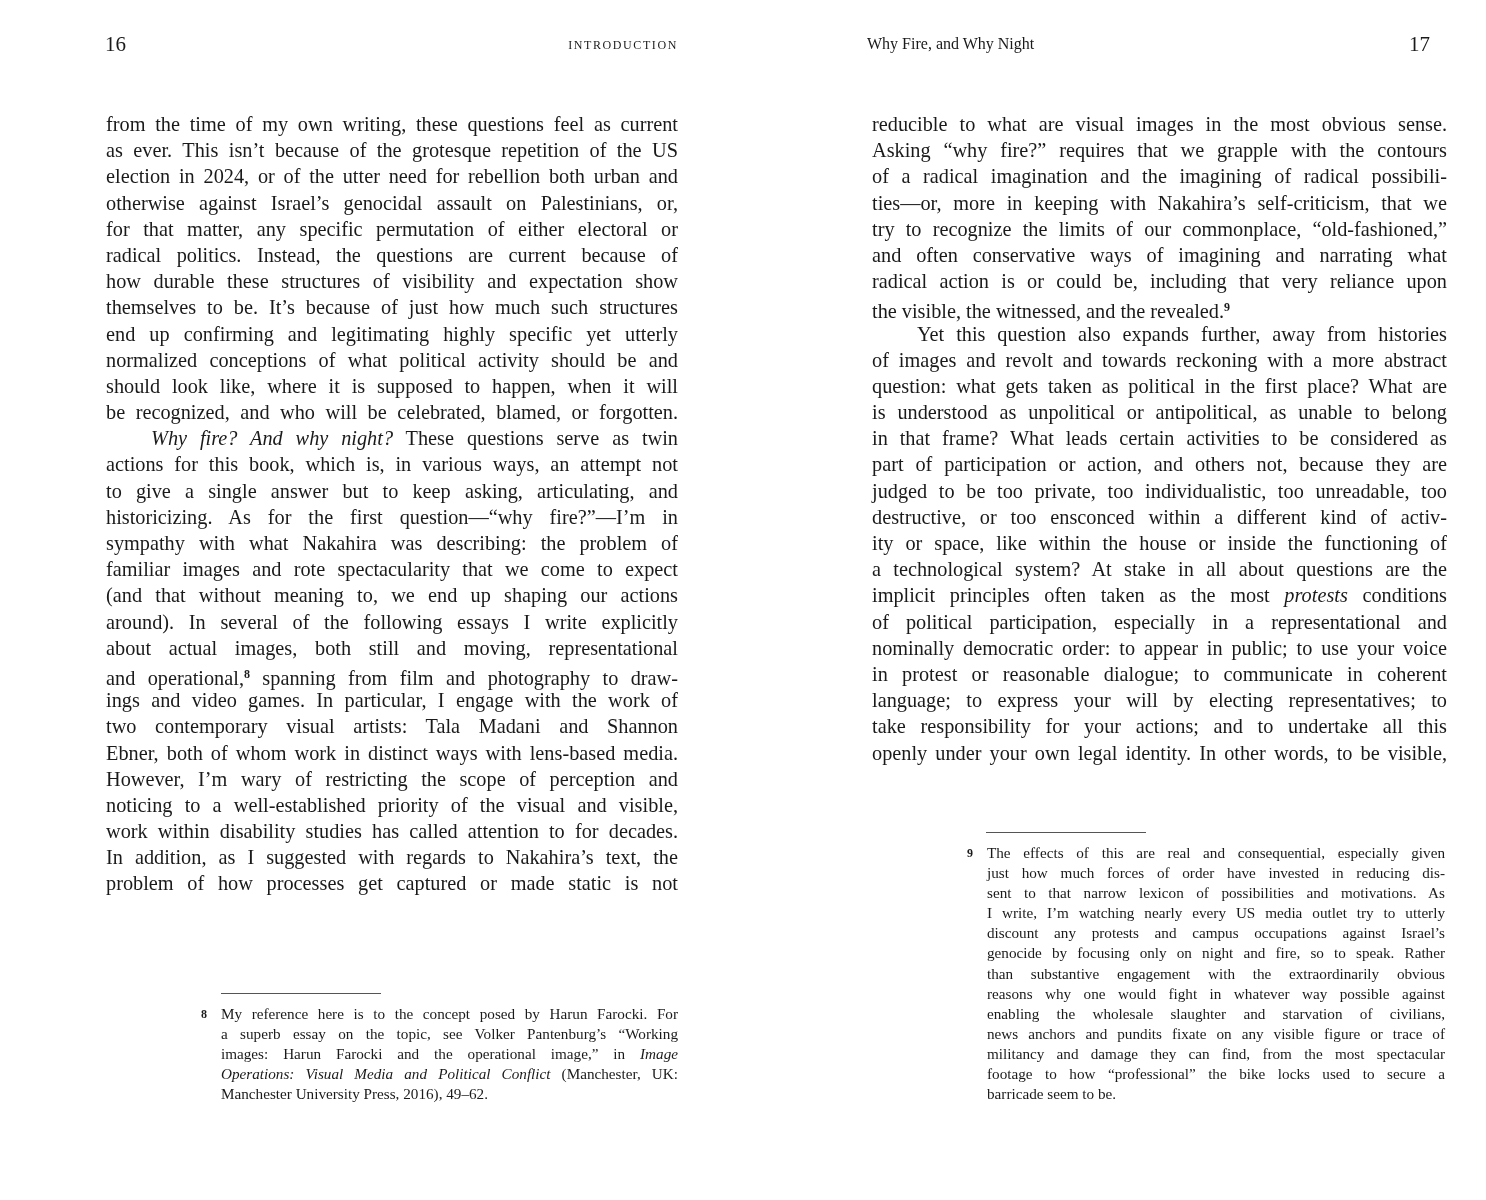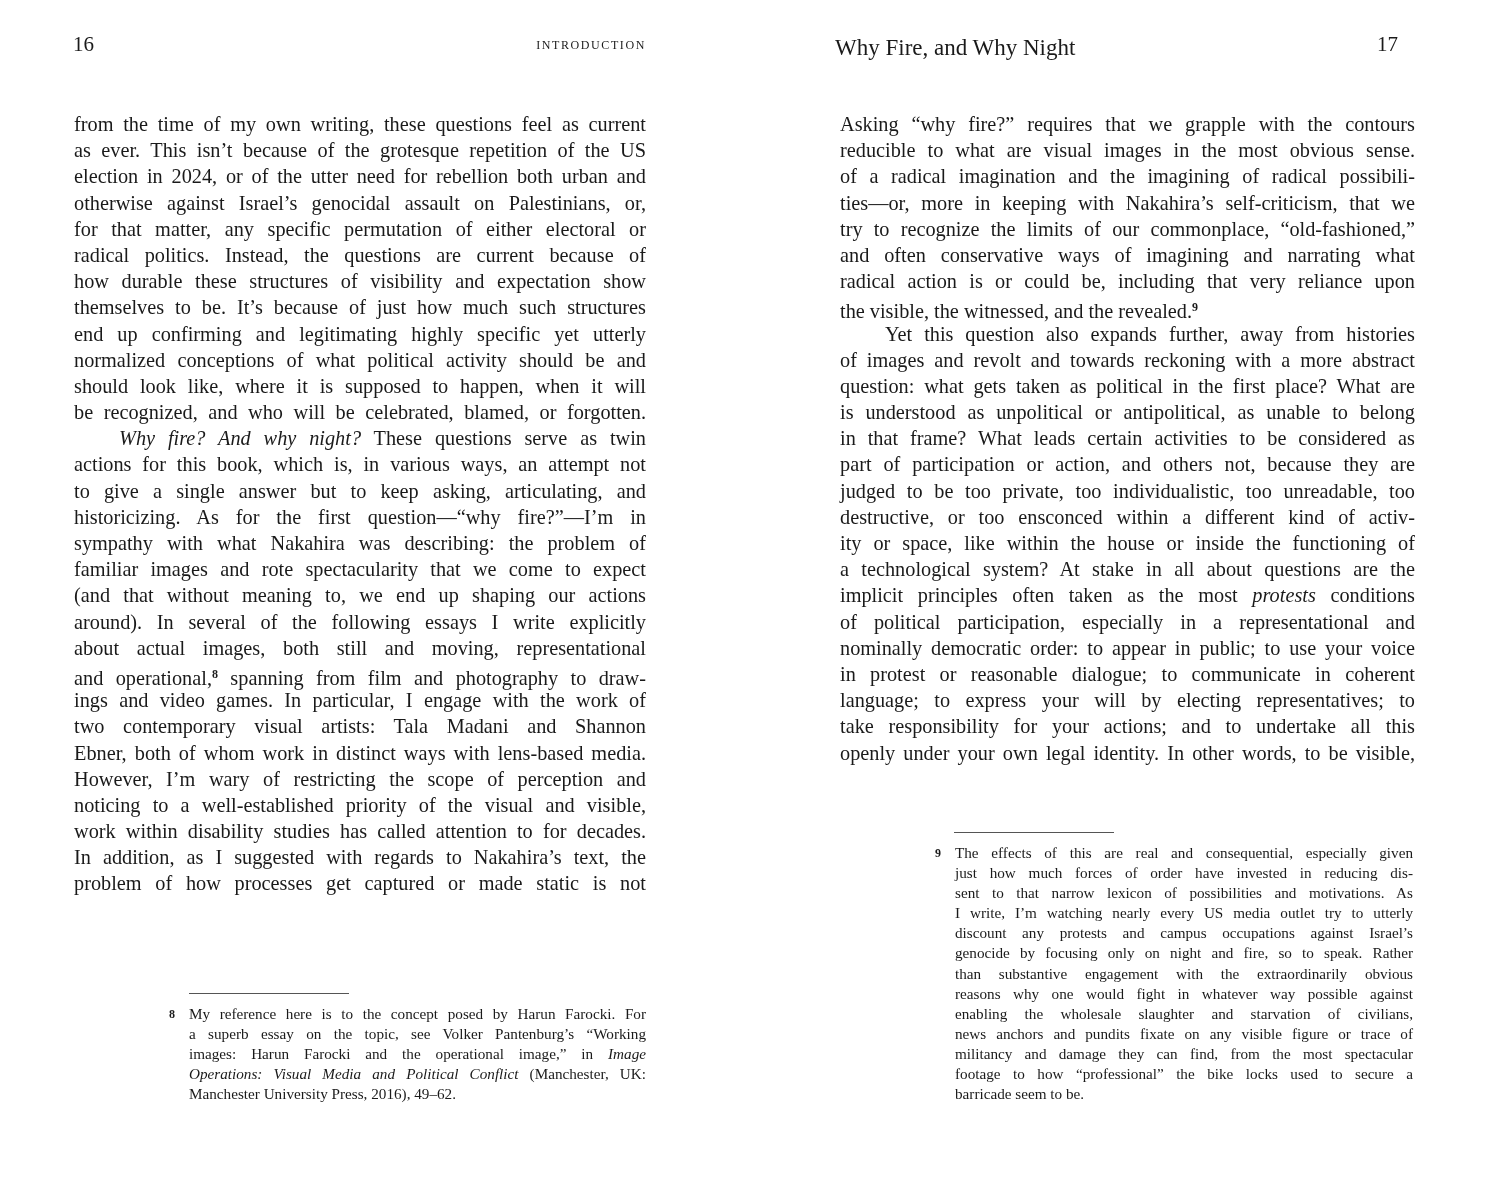--- a/index.html
+++ b/index.html
@@ -1,25 +1,25 @@
 <!DOCTYPE html>
 <html><head>
   <meta charset="utf-8">
   <style>
     html, body { margin: 0; padding: 0; background: #ffffff; }
     body { width: 1486px; height: 1200px; position: relative; overflow: hidden; color: #1a1a1a; font-family: "DejaVu Serif", "Liberation Serif", serif; }
-    .page { position: absolute; top: 0; height: 1200px; }
+    .page { position: absolute; top: 0; height: 1200px; margin-left: 32px; }
     #page-left { left: 0; width: 743px; }
     #page-right { left: 743px; width: 743px; }
     .folio { position: absolute; top: 32px; font-size: 21px; font-family: "Liberation Serif", serif; }
     .running-head { position: absolute; top: 35px; font-family: "Liberation Serif", serif; }
     #page-left .folio { left: 73px; }
     #page-left .running-head { right: 97px; font-size: 12px; letter-spacing: 1.6px; top: 38px; }
     #page-right .folio { right: 88px; }
-    #page-right .running-head { left: 92px; font-size: 23px; }
+    #page-right .running-head { left: 92px; font-size: 16px; }
     .body-text { position: absolute; top: 111px; font-family: "Liberation Serif", serif; font-size: 20.3px; }
     #page-left .body-text { left: 74px; width: 572px; }
     #page-right .body-text { left: 840px; left: 97px; width: 575px; }
     .line { display: block; height: 26.2px; line-height: 26.2px; white-space: nowrap; text-align: justify; text-align-last: justify; }
     .line.last { text-align-last: left; }
     .line.indent { padding-left: 45px; }
     .sup { font-size: 12px; vertical-align: 7px; font-weight: bold; }
     .rule { position: absolute; height: 1px; background: #555; width: 160px; }
     #page-left .rule { left: 189px; top: 993px; }
     #page-right .rule { left: 211px; top: 832px; }
@@ -84,22 +84,22 @@
       <span class="fn-line last">Manchester University Press, 2016), 49–62.</span>
     </div>
   </div>
 </div>
 
 <div class="page" id="page-right">
   <div class="running-head">Why Fire, and Why Night</div>
   <div class="folio">17</div>
 
   <div class="body-text">
+    <span class="line">reducible to what are visual images in the most obvious sense.</span>
     <span class="line">Asking “why fire?” requires that we grapple with the contours</span>
-    <span class="line">reducible to what are visual images in the most obvious sense.</span>
     <span class="line">of a radical imagination and the imagining of radical possibili-</span>
     <span class="line">ties—or, more in keeping with Nakahira’s self-criticism, that we</span>
     <span class="line">try to recognize the limits of our commonplace, “old-fashioned,”</span>
     <span class="line">and often conservative ways of imagining and narrating what</span>
     <span class="line">radical action is or could be, including that very reliance upon</span>
     <span class="line last"><span>the visible, the witnessed, and the revealed.</span><span class="sup">9</span></span>
 
     <span class="line indent">Yet this question also expands further, away from histories</span>
     <span class="line">of images and revolt and towards reckoning with a more abstract</span>
     <span class="line">question: what gets taken as political in the first place? What are</span>

